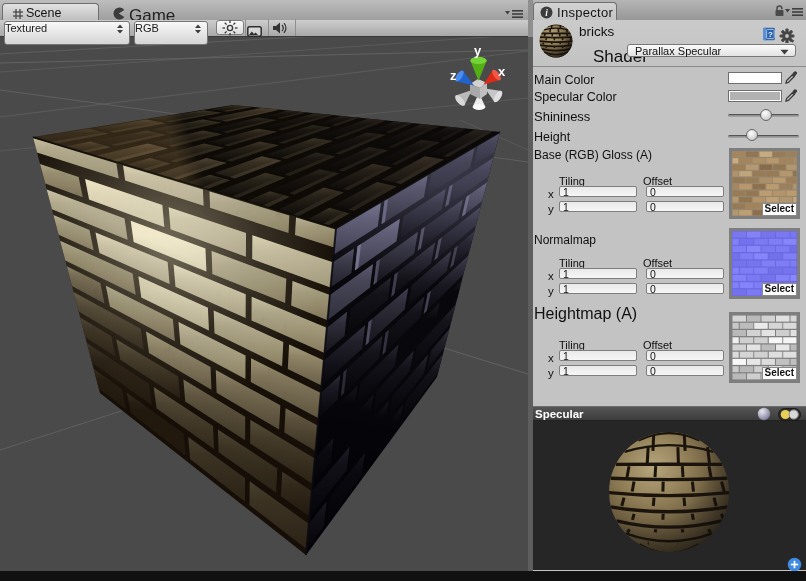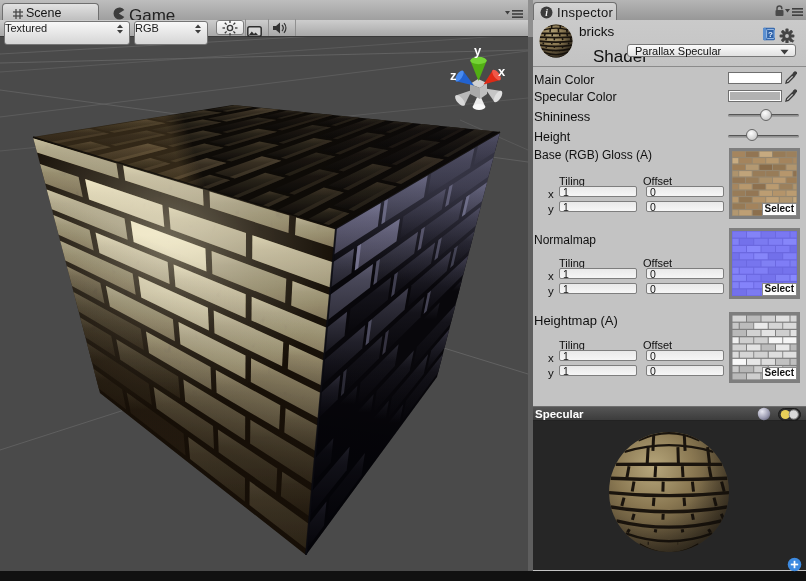--- a/index.html
+++ b/index.html
@@ -769,21 +769,21 @@
 
     <div class="lab" style="left:26px;top:190px;font-size:11px">Tiling</div>
     <div class="lab" style="left:110px;top:190px;font-size:11px">Offset</div>
     <div class="lab" style="left:15px;top:203px">x</div>
     <div class="field" style="left:26px;top:201px;width:78px">1</div>
     <div class="field" style="left:113px;top:201px;width:78px">0</div>
     <div class="lab" style="left:15px;top:218px">y</div>
     <div class="field" style="left:26px;top:216px;width:78px">1</div>
     <div class="field" style="left:113px;top:216px;width:78px">0</div>
 
-    <div class="lab" style="left:1px;top:246px;font-size:13px">Heightmap (A)</div>
+    <div class="lab" style="left:1px;top:238px;font-size:16px">Heightmap (A)</div>
     <div class="thumb" style="top:245px"><svg width="65" height="65">
           <rect width="65" height="65" fill="#808080"></rect>
           <rect x="0.5" y="0.6" width="13.5" height="6.0" fill="#d5d5d5"></rect>
           <rect x="15.0" y="0.6" width="13.5" height="6.0" fill="#b9b9b9"></rect>
           <rect x="29.5" y="0.6" width="13.5" height="6.0" fill="#d2d2d2"></rect>
           <rect x="44.0" y="0.6" width="13.5" height="6.0" fill="#e1e1e1"></rect>
           <rect x="58.5" y="0.6" width="6.0" height="6.0" fill="#d7d7d7"></rect>
           <rect x="0.5" y="7.8" width="6.2" height="6.0" fill="#c8c8c8"></rect>
           <rect x="7.8" y="7.8" width="13.5" height="6.0" fill="#bcbcbc"></rect>
           <rect x="22.2" y="7.8" width="13.5" height="6.0" fill="#eaeaea"></rect>

